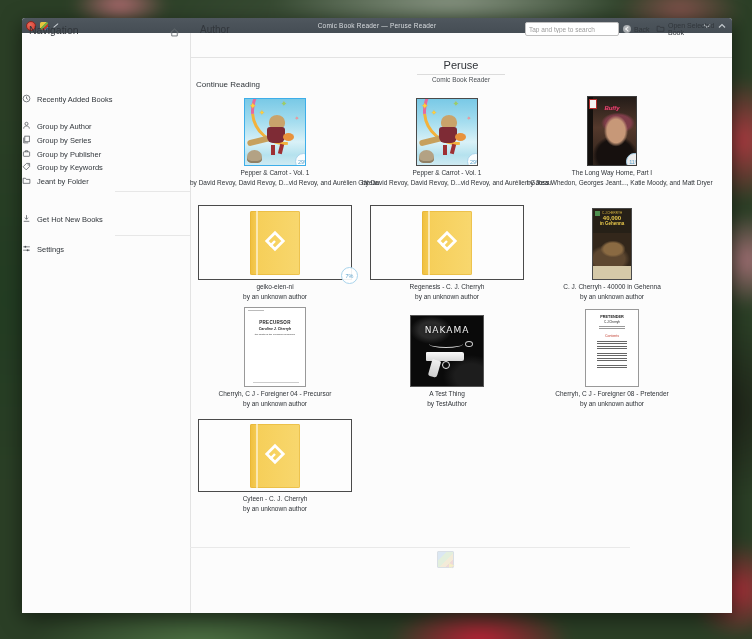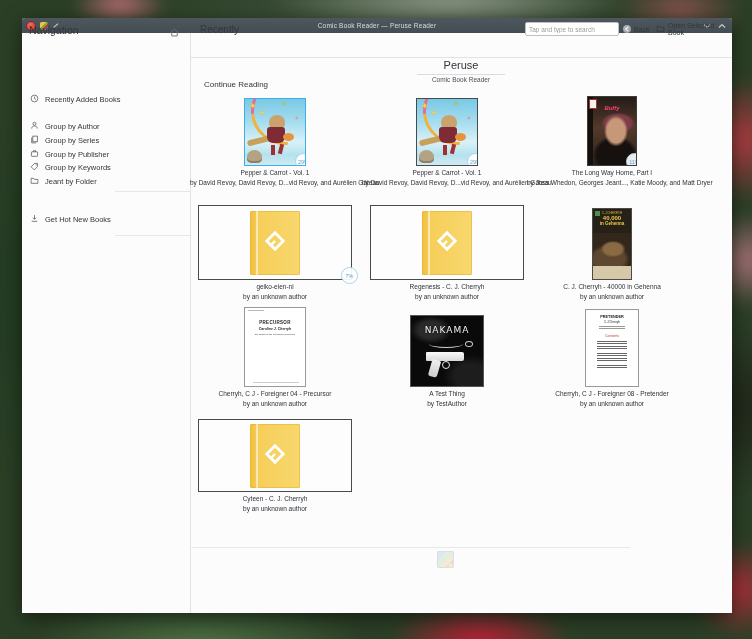--- a/index.html
+++ b/index.html
@@ -42,29 +42,29 @@
   .welcome-title{position:absolute;left:178px;top:6px;font-size:10px;color:#31363b;}
   .search-input{position:absolute;left:503px;top:4px;width:86px;height:12px;border:1px solid #bfbfbf;border-radius:2px;
     background:#fff;font-size:6.5px;color:#444;padding:0 3px;font-family:"Liberation Sans",sans-serif;}
   .search-input::placeholder{color:#9b9b9b;}
   .back-btn{position:absolute;left:601px;top:4px;height:14px;display:flex;align-items:center;gap:3px;font-size:7px;color:#31363b;}
   .back-icon{width:8px;height:8px;border-radius:50%;background:radial-gradient(circle at 40% 40%,#b8bcbf,#8e9396);position:relative;}
   .back-icon:before{content:"";position:absolute;left:2.5px;top:2px;width:3px;height:3px;border-left:1.2px solid #f2f2f2;border-bottom:1.2px solid #f2f2f2;transform:rotate(45deg);}
   .open-btn{position:absolute;left:634px;top:4px;height:14px;display:flex;align-items:center;gap:3px;font-size:7px;color:#31363b;}
   
   .sidebar{position:absolute;left:0;top:39px;width:168px;height:556px;background:#fcfcfc;}
-  .side-item{position:absolute;left:0;width:168px;height:13.6px;display:flex;align-items:center;gap:6px;padding-left:8px;box-sizing:border-box;
+  .side-item{position:absolute;left:0;width:168px;height:13.6px;display:flex;align-items:center;gap:6px;box-sizing:border-box;
     font-size:7.5px;color:#31363b;}
   .side-item svg{flex:0 0 auto;}
   .side-sep{position:absolute;left:93px;width:75px;height:1px;background:#e7e7e7;}
   
   .hero-title{position:absolute;left:168px;top:41px;width:542px;text-align:center;font-size:11px;color:#2f3338;}
   .hero-rule{position:absolute;left:395px;top:55.5px;width:88px;height:1px;background:#dcdcdc;}
   .hero-sub{position:absolute;left:168px;top:58px;width:542px;text-align:center;font-size:6.5px;color:#4a4f54;}
-  .section-title{position:absolute;left:182px;top:62px;font-size:8px;color:#31363b;}
+  .section-title{position:absolute;left:174px;top:62px;font-size:8px;color:#31363b;}
   .cell{position:absolute;width:170px;text-align:center;}
   .coverwrap{display:flex;align-items:flex-end;justify-content:center;}
   .r1 .coverwrap{height:71px;} .r2 .coverwrap{height:75px;} .r3 .coverwrap{height:77px;} .r4 .coverwrap{height:73px;}
   .btitle{margin-top:3px;font-size:6.5px;color:#2d3136;white-space:nowrap;}
   .bauthor{margin-top:2.5px;font-size:6.5px;color:#2d3136;white-space:nowrap;}
   .cover{position:relative;box-sizing:border-box;}
   .badge{position:absolute;right:-7px;bottom:-5px;width:15px;height:15px;border-radius:50%;
     background:rgba(255,255,255,.92);border:1px solid #a9d4ec;color:#5fa3cc;font-size:5.5px;
     display:flex;align-items:center;justify-content:center;z-index:3;}
   
@@ -174,21 +174,21 @@
     </div>
 
     <div class="headerband"></div>
     <div class="nav-title">Navigation</div>
     <div class="home-btn">
       <svg width="11" height="11" viewBox="0 0 16 16">
           <path d="M2 8.5L8 3l6 5.5M4 7.5V13h8V7.5" fill="none" stroke="#6a6f74" stroke-width="1.3"></path>
         </svg>
     </div>
     <div class="vsep"></div>
-    <div class="welcome-title">Recently</div>
+    <div class="welcome-title">Author</div>
     <input class="search-input" placeholder="Tap and type to search" style="">
     <div class="back-btn">
       <span class="back-icon"></span>
       <span>Back</span>
     </div>
     <div class="open-btn">
       <span><svg width="9" height="9" viewBox="0 0 16 16">
             <path d="M2 13V4h4.2L7.6 6H14v7z" fill="none" stroke="#31363b" stroke-width="1.3"></path>
           </svg></span>
       <span>Open Selected Book</span>
@@ -237,20 +237,28 @@
         <span>Jeant by Folder</span>
       </div>
       <div class="side-sep" style="top:134px"></div>
       <div class="side-item" style="top:155.6px">
         <span><svg width="9" height="9" viewBox="0 0 16 16">
               <path d="M8 2v7M5.2 6.5L8 9.5l2.8-3M3 13h10" fill="none" stroke="#4d5257" stroke-width="1.3"></path>
             </svg></span>
         <span>Get Hot New Books</span>
       </div>
       <div class="side-sep" style="top:178px"></div>
+      <div class="side-item" style="top:186px">
+        <span><svg width="9" height="9" viewBox="0 0 16 16">
+              <path d="M2 5h12M2 11h12" stroke="#4d5257" stroke-width="1.2"></path>
+              <circle cx="6" cy="5" r="1.7" fill="#4d5257"></circle>
+              <circle cx="10" cy="11" r="1.7" fill="#4d5257"></circle>
+            </svg></span>
+        <span>Settings</span>
+      </div>
     </div>
 
     <div class="hero-title">Peruse</div>
     <div class="hero-rule"></div>
     <div class="hero-sub">Comic Book Reader</div>
     <div class="section-title">Continue Reading</div>
 
     <div class="cell r1" style="left:168px;top:77px">
       <div class="coverwrap">
         <div class="cover cover-pepper selected">

